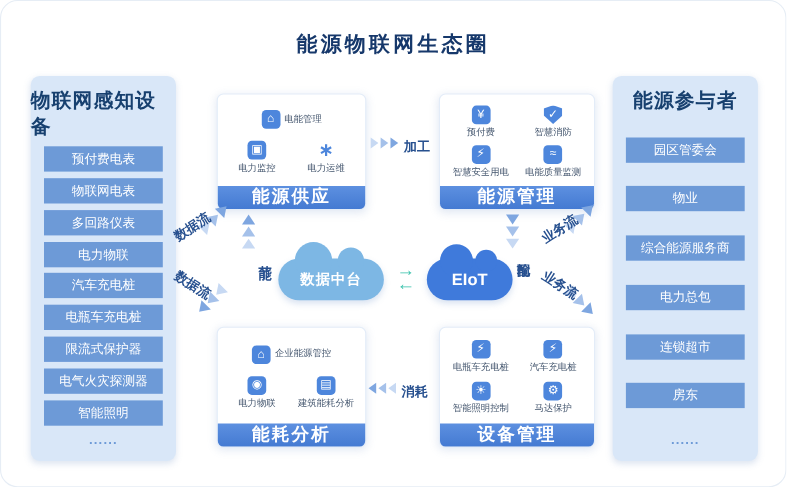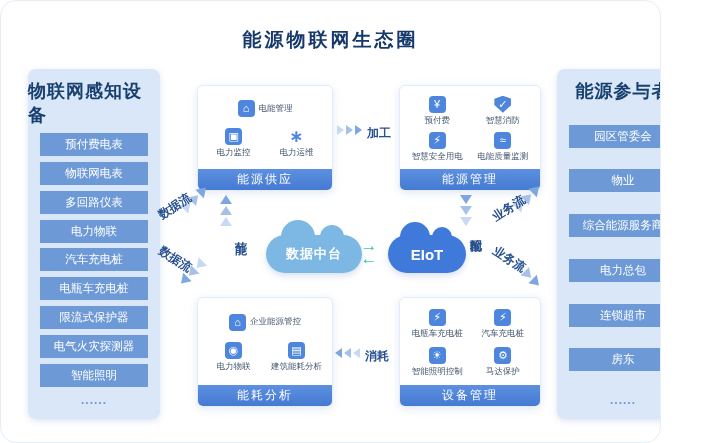--- a/index.html
+++ b/index.html
@@ -1,17 +1,17 @@
 <!DOCTYPE html>
 <html><head>
 <meta charset="utf-8">
 <style>
   * { margin:0; padding:0; box-sizing:border-box; }
   body { background:#fff; font-family:"Liberation Sans","DejaVu Sans",sans-serif; }
-  .canvas { position:relative; width:661px; height:443px; background:#fff;
+  .canvas { position:relative; width:715px; height:443px; background:#fff;
             border:1px solid #e6edf5; border-radius:16px; overflow:hidden; }
 
   .title { position:absolute; left:0; right:0; top:26px; text-align:center;
            font-size:19px; font-weight:bold; color:#16386b; letter-spacing:3px; }
 
   
   .panel { position:absolute; top:68px; width:132px; height:350px; background:#d9e7f8;
            border-radius:8px; display:flex; flex-direction:column; align-items:center;
            justify-content:space-between; padding:10px 0 12px;
            box-shadow:0 2px 6px rgba(120,150,200,.25); }
@@ -30,29 +30,29 @@
   .feature { display:flex; flex-direction:column; align-items:center; gap:2px; }
   .grid3 .feature:first-child { flex-basis:100%; flex-direction:row; justify-content:center; gap:4px; }
   .grid3 .feature:nth-child(n+2) { flex-basis:45%; }
   .grid4 .feature { flex-basis:45%; }
   .ficon { width:17px; height:17px; background:#4d86dc; border-radius:4px; color:#fff;
            font-size:11px; line-height:17px; display:flex; align-items:center; justify-content:center; }
   .ficon.shield { clip-path:polygon(50% 0,100% 18%,100% 55%,50% 100%,0 55%,0 18%); border-radius:0; }
   .ficon.bare { background:transparent; color:#4d86dc; font-size:17px; font-weight:bold; }
   .flabel { font-size:8.5px; color:#44566e; white-space:nowrap; }
   .module-title { height:21px; background:linear-gradient(#5d90e0,#447ad2); color:#fff;
-                  font-size:12px; display:flex; align-items:center; justify-content:center;
-                  border-radius:0 0 5px 5px; letter-spacing:2px; }
+                  font-size:16px; display:flex; align-items:center; justify-content:center;
+                  border-radius:0 0 5px 5px; letter-spacing:2px;font-weight:bold; }
 
   
   .cloud { position:absolute; border-radius:19px; display:flex; align-items:center;
            justify-content:center; box-shadow:0 3px 6px rgba(100,140,200,.25); }
   .cloud .bump { position:absolute; border-radius:50%; background:inherit; }
   .cloud .cloud-label { position:relative; z-index:2; color:#fff; font-weight:bold; }
-  .data-cloud { left:265px; top:234px; width:96px; height:38px; background:#7db7e4; }
+  .data-cloud { left:252px; top:234px; width:96px; height:38px; background:#7db7e4; }
   .data-cloud .b1 { width:34px; height:34px; top:-15px; left:15px; }
   .data-cloud .b2 { width:24px; height:24px; top:-10px; left:54px; }
   .data-cloud .cloud-label { font-size:13px; letter-spacing:1px; }
   .eiot-cloud { left:387px; top:234px; width:78px; height:38px; background:#3f7adb; }
   .eiot-cloud .b1 { width:30px; height:30px; top:-13px; left:12px; }
   .eiot-cloud .b2 { width:20px; height:20px; top:-8px; left:44px; }
   .eiot-cloud .cloud-label { font-size:15px; }
 
   .exchange { position:absolute; left:350px; top:238px; width:36px; text-align:center;
               color:#3cc3ad; font-weight:bold; font-size:17px; line-height:13px; }

